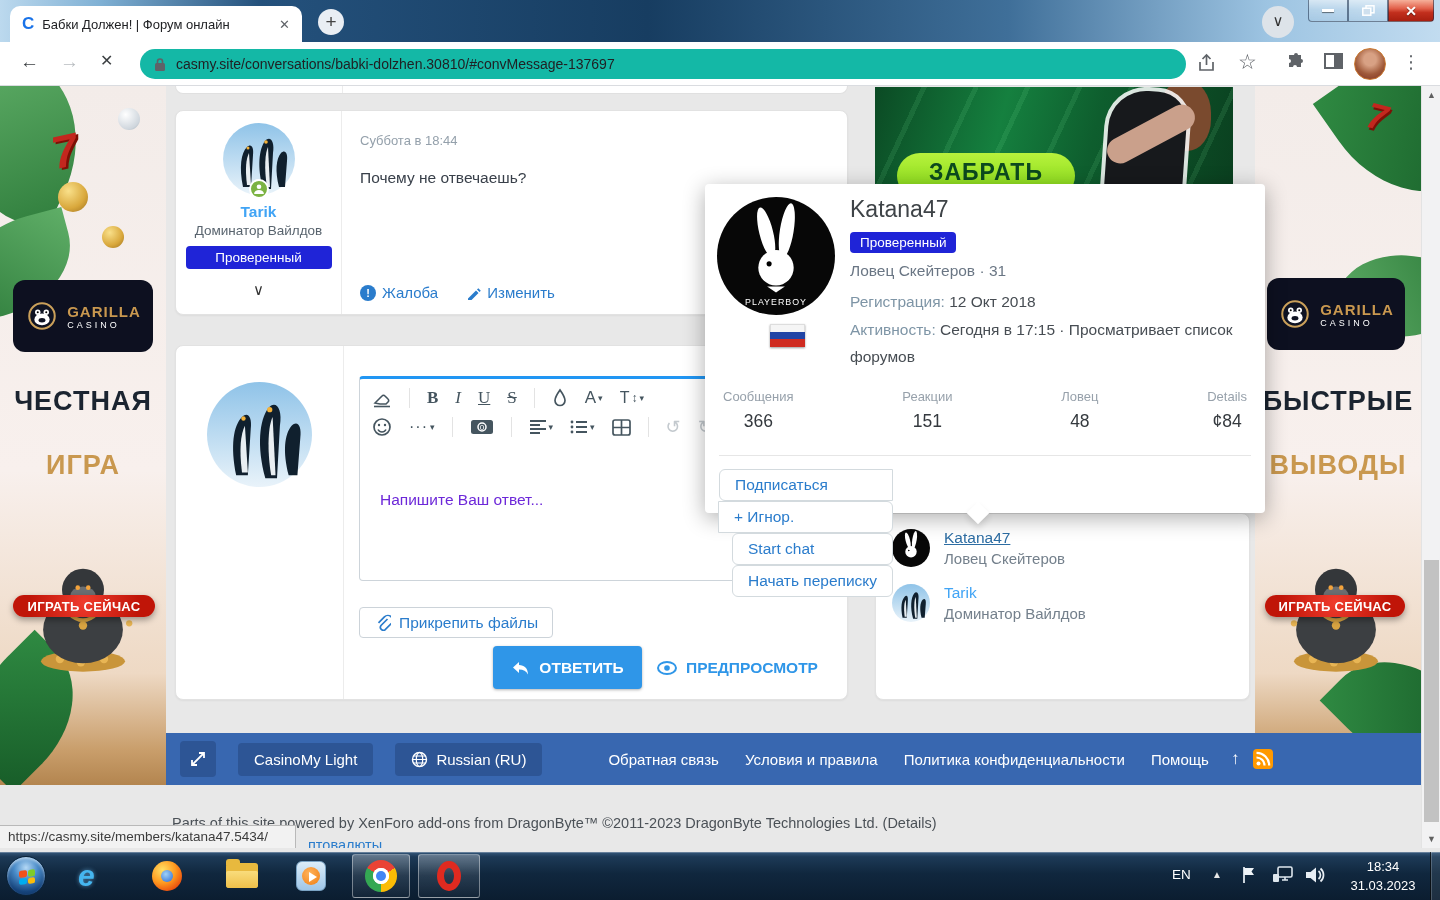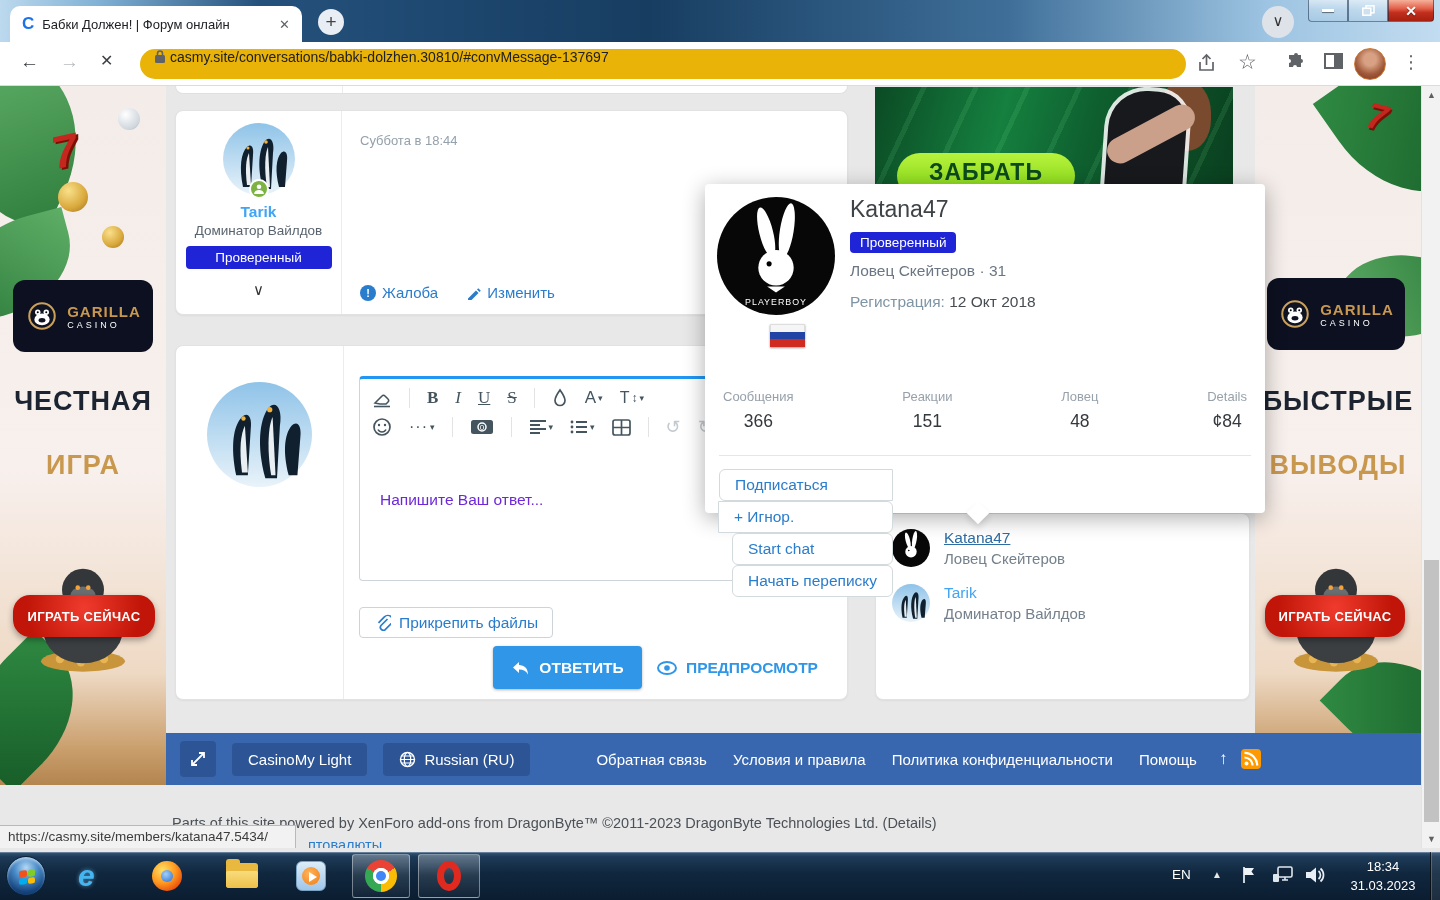--- a/index.html
+++ b/index.html
@@ -26,22 +26,22 @@
   .winbtn.min { border-radius:0 0 0 4px; }
   .winbtn.close { width:46px; border-radius:0 0 4px 0;
     background:linear-gradient(#f6b09a 0%,#e2614b 40%,#c22f1d 60%,#a81f10 100%); }
   .win-min-glyph { width:12px; height:3px; background:#fff; box-shadow:0 1px 1px rgba(0,0,0,.5); }
   .winbtn.close span { color:#fff; font-weight:bold; font-size:14px; text-shadow:0 1px 1px rgba(0,0,0,.5); }
 
   
   .btoolbar { position:absolute; left:0; top:42px; width:1440px; height:44px; background:#fff;
     border-bottom:1px solid #dadce0; }
   .navic { position:absolute; top:9px; font-size:19px; color:#3c4043; }
-  .urlbar { position:absolute; left:140px; top:7px; width:1046px; height:30px; background:#eab308;
-    border-radius:16px; display:flex; align-items:flex-start; padding:0 14px; gap:4px; }
+  .urlbar { position:absolute; left:140px; top:7px; width:1046px; height:30px; background:#14b8a6;
+    border-radius:16px; display:flex; align-items:center; padding:0 14px; gap:10px; }
   .url-text { font-size:14px; color:#202124; white-space:nowrap; overflow:hidden; }
   .tbicon { position:absolute; top:11px; color:#5f6368; }
   .avatar-btn { position:absolute; left:1354px; top:6px; width:32px; height:32px; border-radius:50%;
     background:radial-gradient(circle at 50% 35%, #d8a184 25%, #a05a3a 60%, #7d2f23 100%);
     border:1px solid #c9782f; }
 
   
   .page { position:absolute; left:0; top:86px; width:1440px; height:762px; background:#e8e8e8; overflow:hidden; }
 
   
@@ -57,21 +57,21 @@
   .seven { position:absolute; font-size:46px; font-weight:bold; font-style:italic; color:#c3271e;
     text-shadow:2px 2px 0 #7d1006; }
   .garilla-logo { position:absolute; background:#0d1020; border-radius:12px; display:flex;
     align-items:center; justify-content:center; gap:8px; }
   .g-name { color:#c9984f; font-weight:bold; font-size:15px; letter-spacing:1px; }
   .g-sub { color:#fff; font-size:9px; letter-spacing:3px; }
   .ad-line1 { position:absolute; width:100%; text-align:center; font-size:27px; font-weight:bold;
     color:#1b2430; letter-spacing:1px; }
   .ad-line2 { position:absolute; width:100%; text-align:center; font-size:27px; font-weight:bold;
     color:#c9984f; letter-spacing:1px; }
-  .ad-cta { position:absolute; height:42px; border-radius:17px; color:#fff; font-weight:bold;
+  .ad-cta { position:absolute; height:22px; border-radius:17px; color:#fff; font-weight:bold;
     font-size:13px; letter-spacing:.3px; display:flex; align-items:center; justify-content:center;
     background:radial-gradient(circle at 50% 30%, #ef3b2d, #c01508 75%); box-shadow:0 3px 6px rgba(0,0,0,.35); }
   .gorilla-ill { position:absolute; }
 
   
   .ad-top { position:absolute; left:875px; top:1px; width:358px; height:103px; overflow:hidden;
     background:linear-gradient(105deg,#0b4a24 0%,#15803f 35%,#0e5e2e 60%,#0a3f1f 100%); }
   .ad-top .streaks { position:absolute; inset:0;
     background:repeating-linear-gradient(115deg, transparent 0 42px, rgba(140,255,170,.10) 42px 47px); }
   .w-hair { position:absolute; right:22px; top:-6px; width:52px; height:70px; background:#7a4a2e; border-radius:45%; }
@@ -177,21 +177,21 @@
   .p-foot { position:absolute; left:0; right:0; bottom:0; height:42px; border-top:1px solid #e6e6e6;
     background:#fafbfc; display:flex; align-items:center; justify-content:flex-end; padding:0 16px; }
   .p-invite { color:#2a7ccc; font-size:15px; }
 
   
   .site-footer { position:absolute; left:166px; top:647px; width:1255px; height:52px; background:#3867b0;
     display:flex; align-items:center; padding:0 14px; }
   .sq-btn { width:36px; height:36px; background:#2d5595; border-radius:4px; display:flex;
     align-items:center; justify-content:center; }
   .f-btn { background:#2d5595; border-radius:4px; color:#fff; font-size:15px; padding:8px 16px;
-    margin-left:16px; display:flex; align-items:center; gap:8px; white-space:nowrap; }
+    margin-left:22px; display:flex; align-items:center; gap:8px; white-space:nowrap; }
   .f-links { display:flex; gap:26px; margin-left:66px; }
   .f-link { color:#fff; font-size:15px; white-space:nowrap; }
   .f-up { color:#fff; font-size:17px; margin-left:22px; font-weight:bold; }
   .rss { width:20px; height:20px; margin-left:14px; }
 
   .copyright { position:absolute; left:172px; top:729px; color:#4b5157; font-size:14.5px; white-space:nowrap; }
   .partial-link { position:absolute; left:308px; top:751px; color:#2a7ccc; font-size:14.5px; }
   .status-tip { position:absolute; left:0; top:739px; width:296px; height:25px; background:#f2f2f2;
     border:1px solid #b9b9b9; border-left:none; color:#3c3c3c; font-size:13.5px; padding:3px 8px;
     white-space:nowrap; overflow:hidden; z-index:60; }
@@ -443,20 +443,21 @@
             </svg>
           </div>
         </div>
         <div class="u-name">Tarik</div>
         <div class="u-title">Доминатор Вайлдов</div>
         <div class="u-badge">Проверенный</div>
         <div class="u-chev">∨</div>
       </div>
       <div class="msg-body">
         <div class="msg-date">Суббота в 18:44</div>
+        <div class="msg-text">Почему не отвечаешь?</div>
         <div class="msg-foot">
           <span class="blue-link">
             <span class="excl">!</span>
             <span>Жалоба</span>
           </span>
           <span class="blue-link">
             <svg width="15" height="15">
               <path d="M2 13.5 l8-8 2.5 2.5 -8 8 H2 z M11 4.5 l2.5 2.5 1.3-1.3 -2.5-2.5 z" fill="#2a7ccc"></path>
             </svg>
             <span>Изменить</span>
@@ -594,20 +595,24 @@
           <div class="f3"></div>
       </div>
       <div class="tip-info">
         <div class="tip-name">Katana47</div>
         <div class="tip-badge">Проверенный</div>
         <div class="tip-title">Ловец Скейтеров · 31</div>
         <div class="tip-row">
           <span class="tip-label">Регистрация:</span>
           <span>12 Окт 2018</span>
         </div>
+        <div class="tip-row" style="margin-top:2px;">
+          <span class="tip-label">Активность:</span>
+          <span>Сегодня в 17:15 · Просматривает список форумов</span>
+        </div>
       </div>
       <div class="tip-stats">
         <div class="stat">
           <div class="stat-label">Сообщения</div>
           <div class="stat-value">366</div>
         </div>
         <div class="stat">
           <div class="stat-label">Реакции</div>
           <div class="stat-value">151</div>
         </div>

